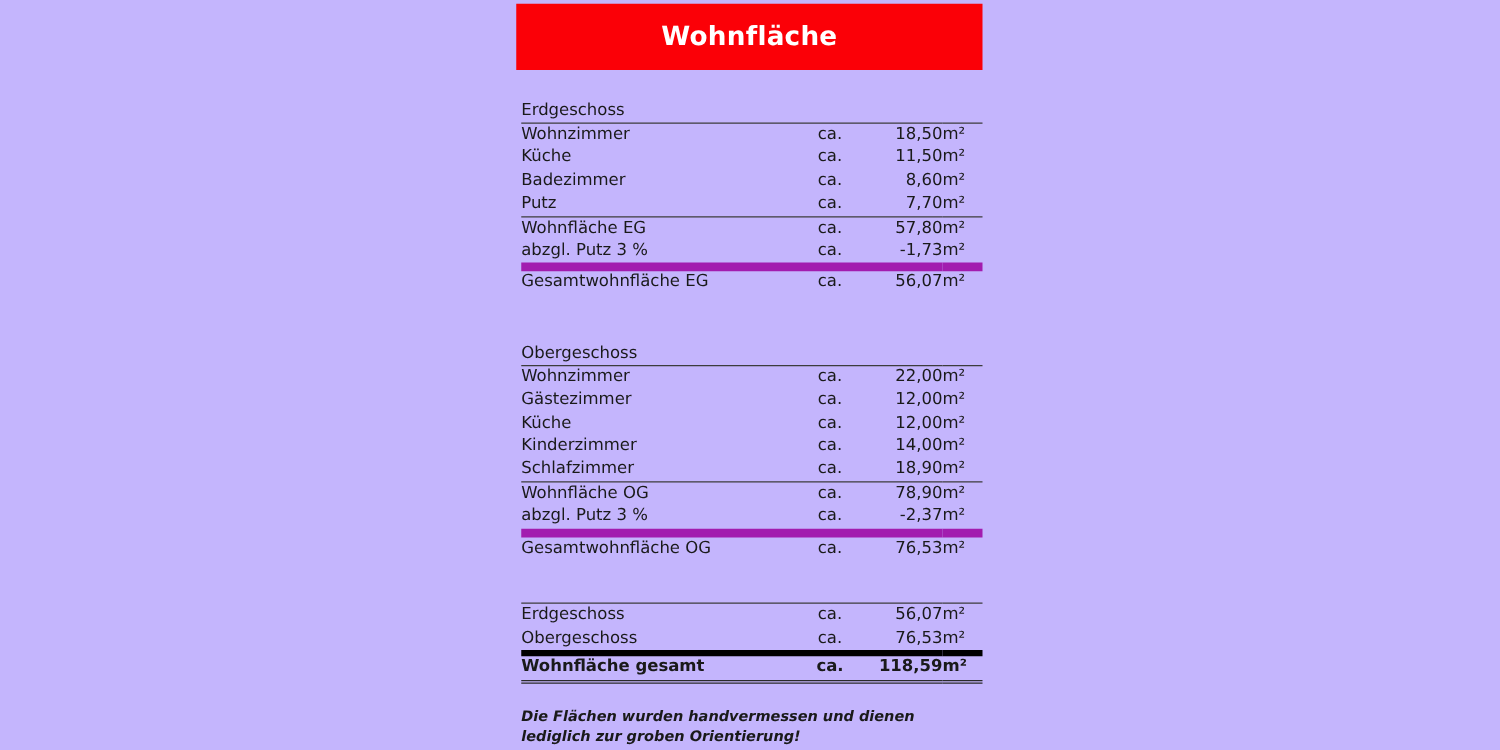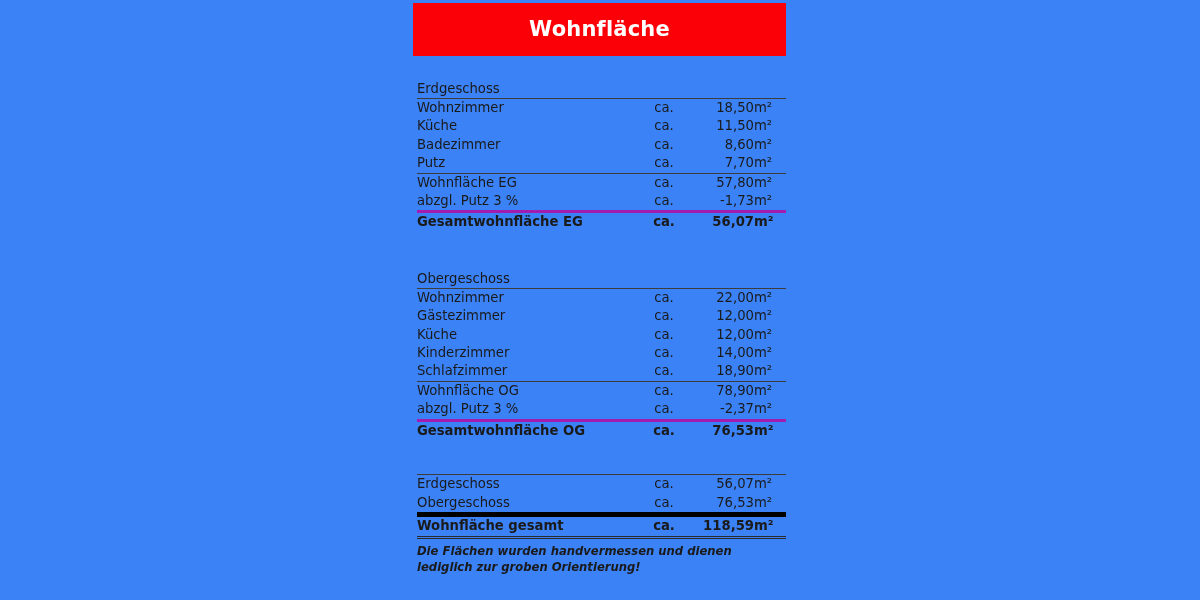--- a/index.html
+++ b/index.html
@@ -14,21 +14,21 @@
     overflow: hidden;
     font-family: "DejaVu Sans", "Liberation Sans", sans-serif;
     color: #1a1a1a;
     -webkit-font-smoothing: antialiased;
   }
 
   .page {
     position: relative;
     width: 1200px;
     height: 600px;
-    background: #3b82f6;
+    background: #c4b5fd;
   }
 
   
   .title-bar {
     position: absolute;
     left: 413px;
     top: 3px;
     width: 373px;
     height: 53px;
     background: #fb0007;
@@ -86,22 +86,22 @@
     border-bottom: 1px solid #3c3c3c;
   }
 
   
   tr.rule-top td {
     border-top: 1px solid #3c3c3c;
   }
 
   
   tr.total-row td {
-    border-top: 3px solid #a21caf;
-    font-weight: bold;
+    border-top: 7px solid #a21caf;
+    font-weight: normal;
   }
 
   
   tr.summary-first td {
     border-top: 1px solid #3c3c3c;
   }
 
   
   tr.grand-total td {
     border-top: 5px solid #000000;
@@ -111,21 +111,21 @@
   }
 
   .spacer-block {
     height: 36px;
   }
   .spacer-block-2 {
     height: 34px;
   }
 
   .footnote {
-    margin-top: 4px;
+    margin-top: 18px;
     width: 372px;
     font-size: 11.6px;
     font-style: italic;
     font-weight: bold;
     line-height: 16px;
     color: #1a1a1a;
   }
 </style>
 </head>
 <body>

